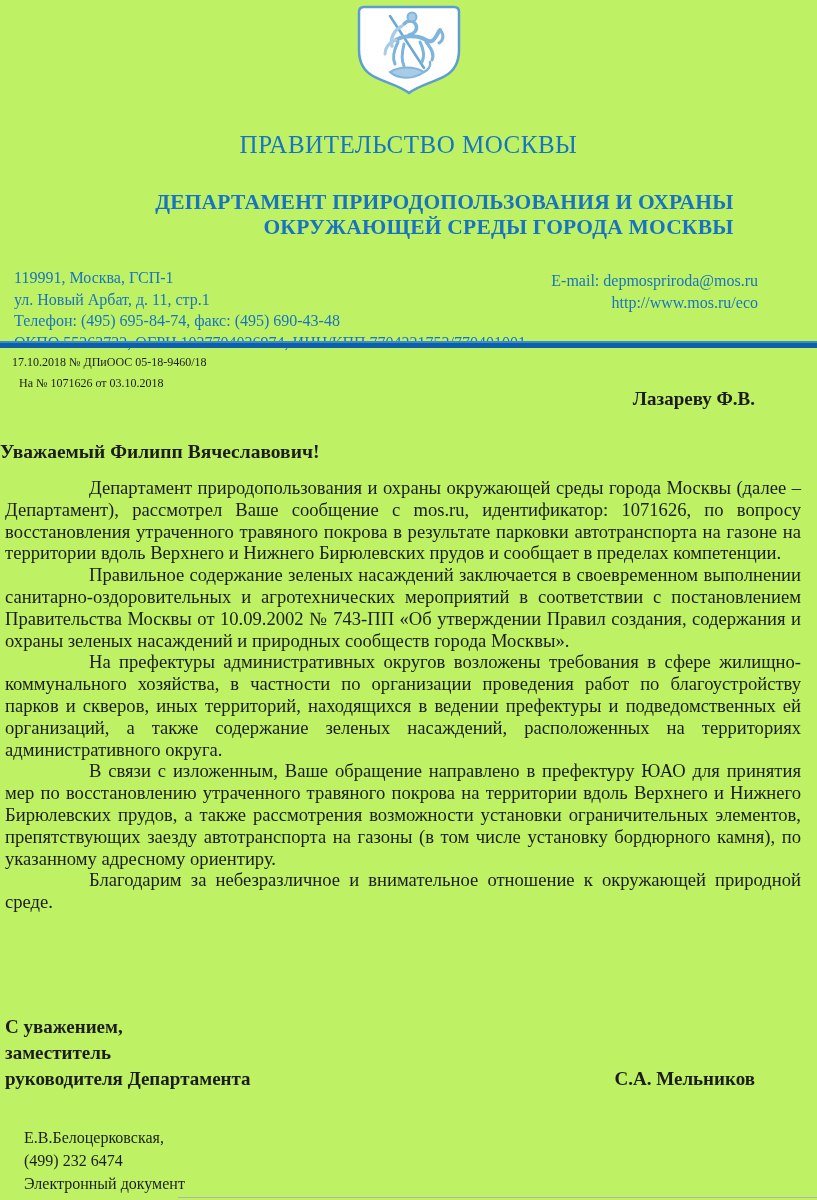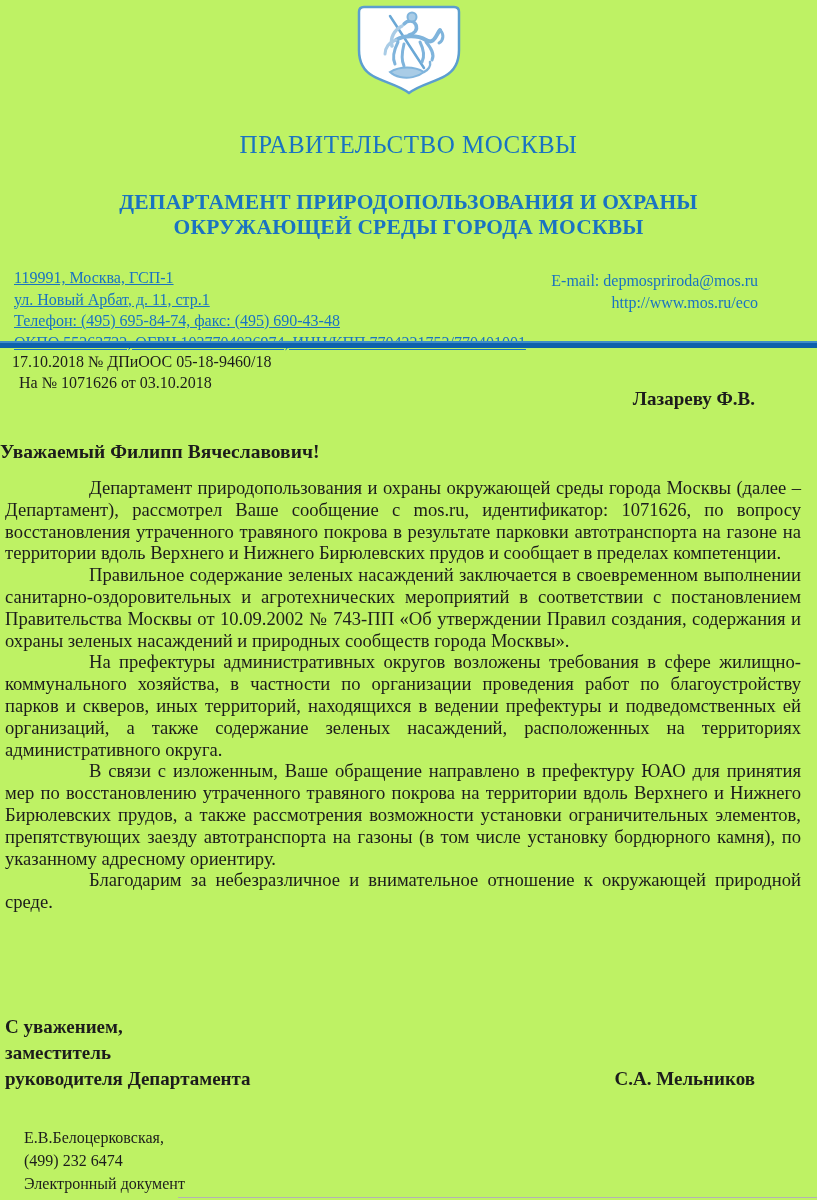--- a/index.html
+++ b/index.html
@@ -23,48 +23,48 @@
   }
   
   .gov-title{
     position:absolute;top:131px;left:0;right:0;
     text-align:center;
     color:var(--accent);
     font-size:25px;letter-spacing:.5px;
   }
   .dept-title{
     position:absolute;top:190px;left:50%;transform:translateX(-50%);
-    width:650px;text-align:center;
+    width:650px;text-align:right;
     color:var(--accent);
     font-weight:bold;font-size:21.5px;line-height:25px;letter-spacing:.2px;
   }
   
   .info-left{
     position:absolute;top:267px;left:14px;
     color:var(--accent);
-    font-size:16px;line-height:21.5px;text-decoration:underline;
+    font-size:16px;line-height:21.5px;
   }
   .info-right{
     position:absolute;top:270px;right:59px;
     color:var(--accent);
     font-size:16px;line-height:21.5px;
     text-align:right;
   }
   
   .divider{
     position:absolute;top:341px;left:0;right:0;
     height:3px;
     border-top:2px solid #3d8cc9;
     border-bottom:5px solid var(--divider);
     background:#fff;
   }
   
   .refs{
     position:absolute;top:352px;left:12px;
-    font-size:16px;line-height:20.5px;color:var(--ink);
+    font-size:12px;line-height:20.5px;color:var(--ink);
   }
   .refs .ref-incoming{padding-left:7px;}
   
   .addressee{
     position:absolute;top:388px;right:62px;
     font-weight:bold;font-size:19px;
   }
   
   .salutation{
     position:absolute;top:441px;left:0;right:0;

